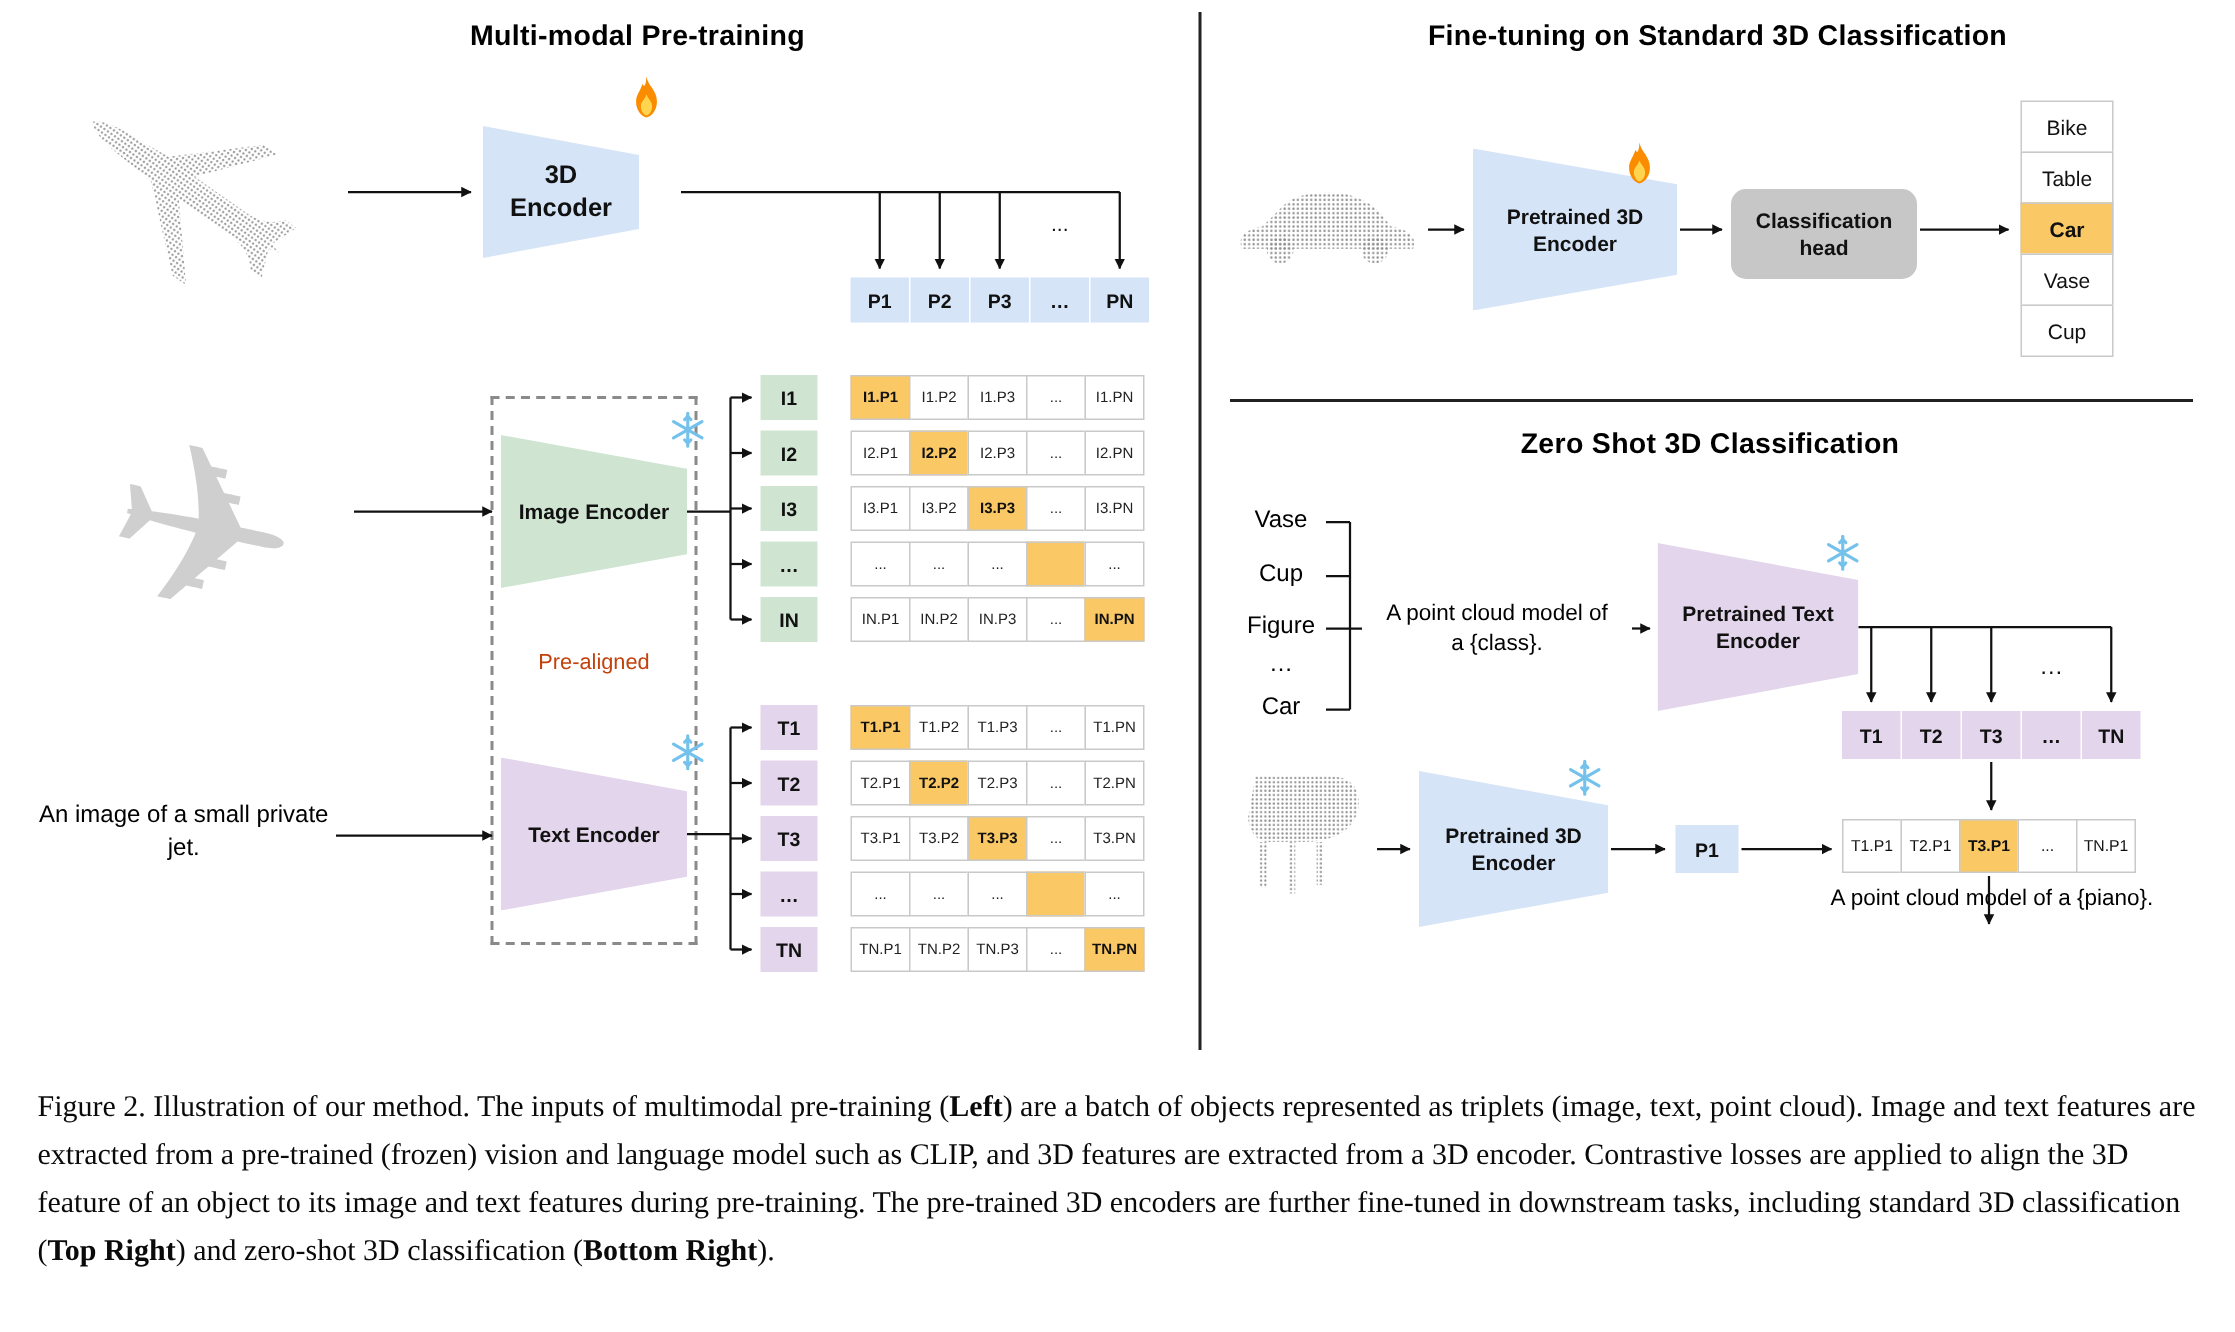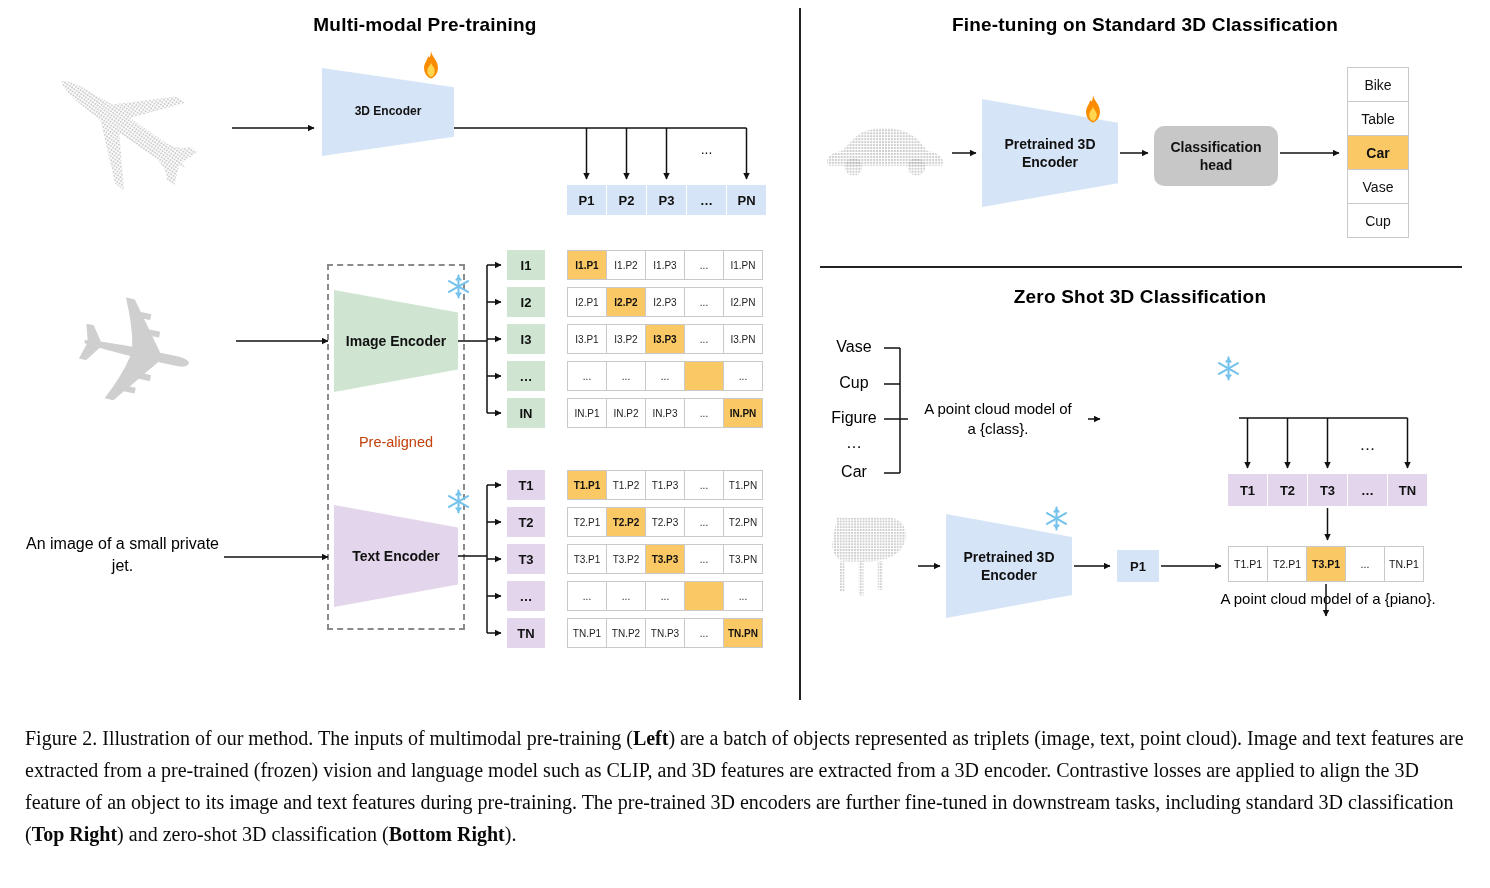--- a/index.html
+++ b/index.html
@@ -54,21 +54,21 @@
     <defs>
       <pattern id="pjet" width="3.1" height="3.1" patternUnits="userSpaceOnUse">
           <circle cx="1" cy="1" r="0.8" fill="#8f8f8f"></circle>
         </pattern>
     </defs>
     <g transform="rotate(215 100 90)">
       <path d="M188,90 C182,84 170,82 150,81 L128,79 L76,32 L64,32 L104,80 L58,80 C48,80 38,76 32,68 L22,68 L30,88 L22,90 L30,92 L22,112 L32,112 C38,104 48,100 58,100 L104,100 L64,148 L76,148 L128,101 L150,99 C170,98 182,96 188,90 Z" fill="url(#pjet)"></path>
     </g>
   </svg>
 
-  <div class="trap blue-bg" style="left:322px;top:68px;width:132px;height:88px;font-size:12px">
+  <div class="trap blue-bg" style="left:322px;top:84px;width:104px;height:88px;font-size:17px">
     <span>3D Encoder</span>
   </div>
   <svg class="flame" style="left:418px;top:50px" viewBox="0 0 24 28">
     <path d="M12 1 C13 7 18.5 9.5 18.5 16.5 C18.5 21.5 15.6 25.5 12 26.5 C8.4 25.5 5.5 21.5 5.5 16.5 C5.5 12.5 8.5 9.5 9.5 5.5 C10.3 7.5 11.5 8 12 1 Z" fill="#fb8c00"></path>
     <path d="M12 12 C12.8 15 15.5 16.2 15.5 19.5 C15.5 22.3 14 24.6 12 25.2 C10 24.6 8.5 22.3 8.5 19.5 C8.5 16.5 11.2 15 12 12 Z" fill="#ffd54f"></path>
   </svg>
 
   <div class="hdr" style="left:567px;top:185px">
     <div class="hcell blue-bg">P1</div>
     <div class="hcell blue-bg">P2</div>
@@ -243,20 +243,23 @@
   <div class="word" style="left:826px;top:374px;width:56px">Cup</div>
   <div class="word" style="left:826px;top:409px;width:56px">Figure</div>
   <div class="word" style="left:826px;top:434px;width:56px">…</div>
   <div class="word" style="left:826px;top:463px;width:56px">Car</div>
 
   <div class="smalltext" style="left:912px;top:399px;width:172px">
     <div>A point cloud model of</div>
     <div>a {class}.</div>
   </div>
 
+  <div class="trap purple-bg" style="left:1105px;top:362px;width:134px;height:112px">
+    <span>Pretrained Text Encoder</span>
+  </div>
   <svg class="snow" style="left:1216px;top:356px" viewBox="0 0 24 24">
     <g stroke="#74c2ec" stroke-width="2" stroke-linecap="round">
       <line x1="12" y1="1.5" x2="12" y2="22.5"></line>
         <line x1="2.9" y1="6.75" x2="21.1" y2="17.25"></line>
         <line x1="2.9" y1="17.25" x2="21.1" y2="6.75"></line>
       <line x1="12" y1="3.5" x2="10" y2="5.5"></line>
         <line x1="12" y1="3.5" x2="14" y2="5.5"></line>
         <line x1="12" y1="20.5" x2="10" y2="18.5"></line>
         <line x1="12" y1="20.5" x2="14" y2="18.5"></line>
     </g>

